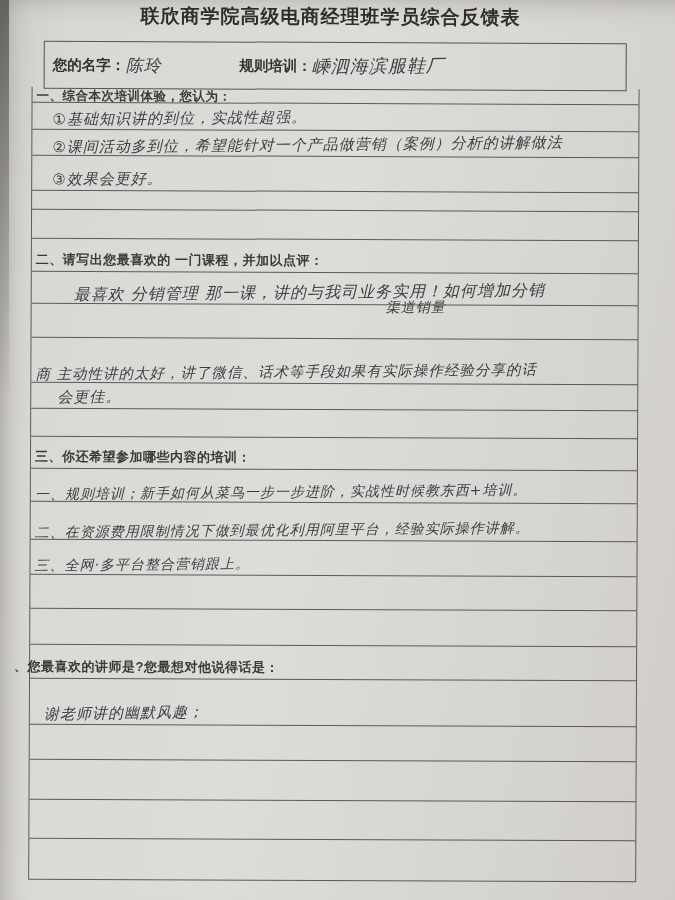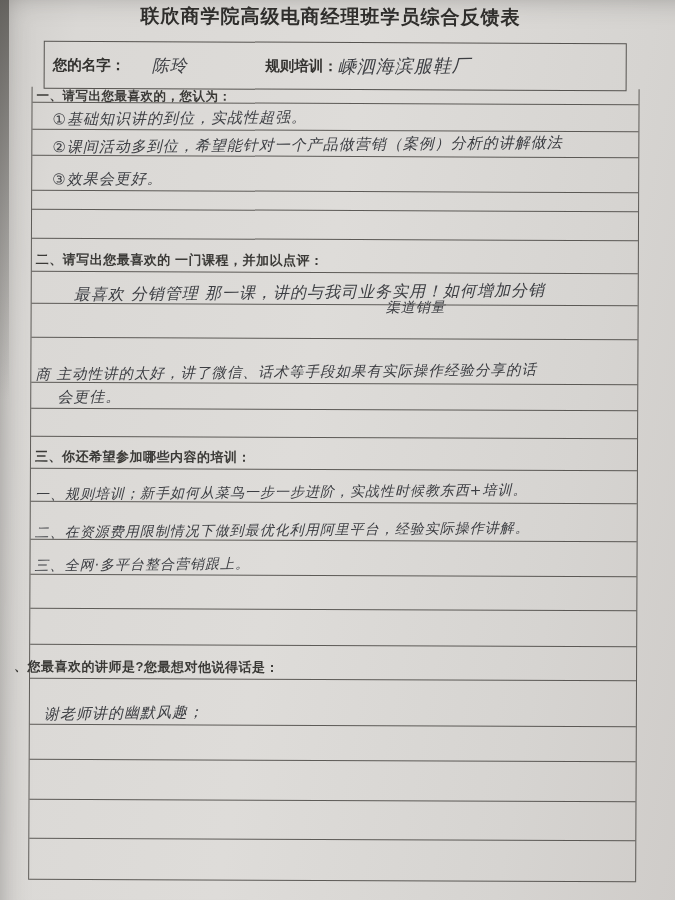--- a/index.html
+++ b/index.html
@@ -27,21 +27,21 @@
     border:1px solid rgba(62,60,56,.85);
     display:flex;align-items:center;
   }
   .label{font-size:14.5px;font-weight:bold;color:#33322f;white-space:nowrap;}
   .hw{
     font-family:"DejaVu Sans",sans-serif;font-style:italic;
     color:rgba(38,40,46,.88);letter-spacing:1px;white-space:nowrap;
     transform:rotate(-.8deg);
   }
   .name-label{margin-left:8px;}
-  .name-value{margin-left:26px;font-size:17px;}
+  .name-value{font-size:17px;}
   .company-label{margin-left:78px;}
   .company-value{font-size:18px;overflow:visible;}
   .form{
     position:absolute;left:34px;top:92px;width:606px;
     border-left:1px solid rgba(62,60,56,.8);
     border-right:1px solid rgba(62,60,56,.8);
   }
   .row{
     box-sizing:border-box;border-bottom:1px solid rgba(60,58,54,.8);
     display:flex;align-items:flex-end;padding:0 4px 2px 4px;position:relative;
@@ -69,21 +69,21 @@
   <div class="info-box">
     <span class="label name-label">您的名字：</span>
     <span class="hw name-value">陈玲</span>
     <span class="label company-label">规则培训：</span>
     <span class="hw company-value">嵊泗海滨服鞋厂</span>
   </div>
 
   <div class="form">
 
     <div class="row head s1-head" style="height:16px">
-      <span>一、请写出您最喜欢的，您认为：</span>
+      <span>一、综合本次培训体验，您认为：</span>
     </div>
     <div class="row s1" style="height:27px">
       <span class="hw hw-line">①基础知识讲的到位，实战性超强。</span>
     </div>
     <div class="row s1" style="height:26px">
       <span class="hw hw-line">②课间活动多到位，希望能针对一个产品做营销（案例）分析的讲解做法</span>
     </div>
     <div class="row s1" style="height:35px">
       <span class="hw hw-line">③效果会更好。</span>
     </div>

